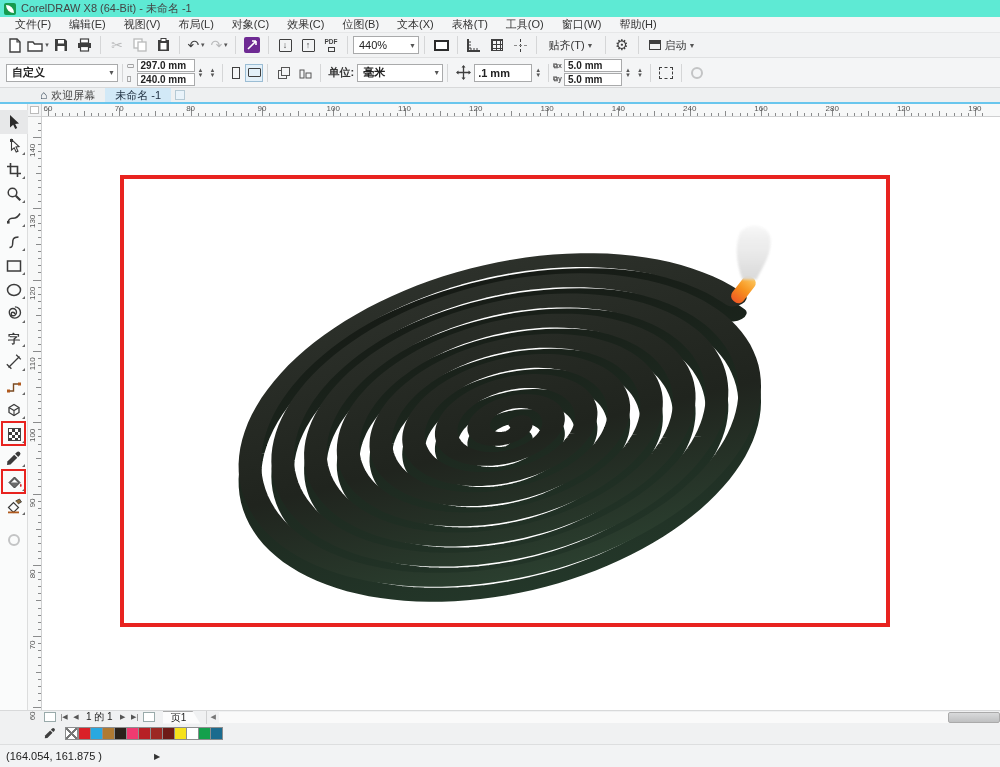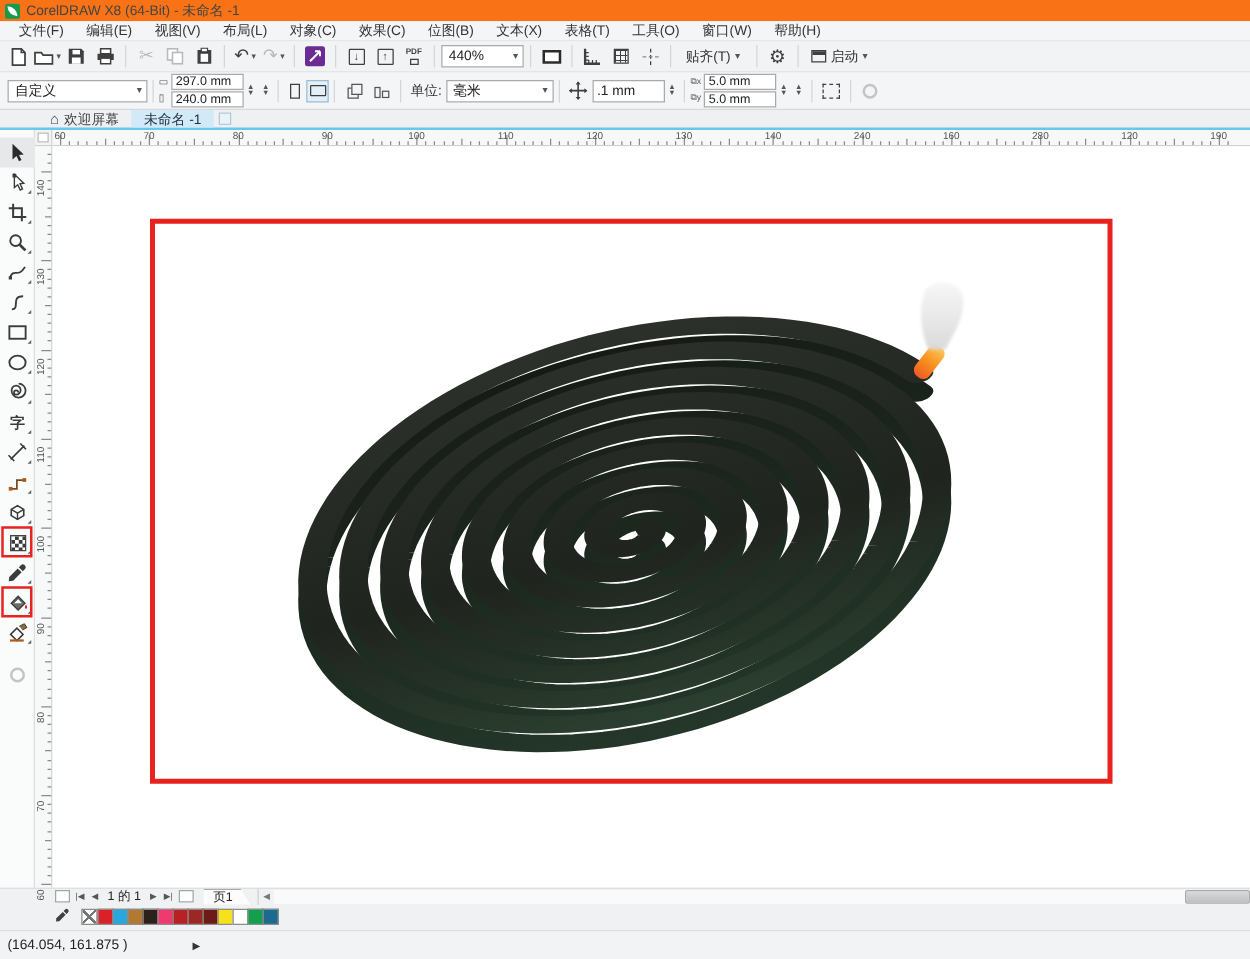--- a/index.html
+++ b/index.html
@@ -1,20 +1,20 @@
 <!DOCTYPE html>
 <html><head>
 <meta charset="utf-8">
 <style>
   * { box-sizing: border-box; margin: 0; padding: 0; }
   html,body { width:1000px; height:767px; overflow:hidden;
     font-family:"Liberation Sans","DejaVu Sans",sans-serif; font-size:11px; color:#333; background:#f2f3f4; }
 
   
-  .titlebar { height:17px; background:#f97316; display:flex; align-items:center; padding-left:4px; gap:5px; }
+  .titlebar { height:17px; background:#5eead4; display:flex; align-items:center; padding-left:4px; gap:5px; }
   .app-logo { width:12px; height:12px; background:#169b4e; border-radius:2px; position:relative; flex:0 0 auto; }
   .app-logo::after { content:""; position:absolute; left:2px; top:2px; width:8px; height:8px;
     border-radius:0 8px 0 8px; background:#fff; }
   .title-text { font-size:11px; color:#444; }
 
   .menubar { height:15px; background:#f4f5f6; display:flex; align-items:center; padding-left:6px; }
   .menu-item { padding:0 9px; font-size:11px; color:#333; cursor:default; }
 
   .toolbar { height:26px; background:#f2f3f4; border-top:1px solid #e6e7e8; border-bottom:1px solid #e0e1e2;
     display:flex; align-items:center; padding-left:4px; gap:1px; }
@@ -38,21 +38,21 @@
     background-image:linear-gradient(#3f3f3f 1px,transparent 1px),linear-gradient(90deg,#3f3f3f 1px,transparent 1px);
     background-size:4px 4px; border:1px solid #3f3f3f; }
   .guidic { width:13px; height:13px; position:relative; }
   .guidic::before { content:""; position:absolute; left:6px; top:0; bottom:0; border-left:1px dashed #3f3f3f; }
   .guidic::after { content:""; position:absolute; top:6px; left:0; right:0; border-top:1px dashed #8a8a8a; }
   .winic { width:12px; height:10px; border:1px solid #3f3f3f; }
   .winic::before { content:""; display:block; height:3px; background:#3f3f3f; }
   .tlabel { font-size:11px; color:#333; }
 
   
-  .propbar { height:30px; background:#f4f5f6; border-bottom:1px solid #d8d9da; display:flex; align-items:center; padding-left:6px; }
+  .propbar { height:30px; background:#f4f5f6; border-bottom:1px solid #d8d9da; display:flex; align-items:center; padding-left:6px;font-weight:bold; }
   .field { background:#fff; border:1px solid #a9aaab; color:#222; padding:0 3px; display:flex; align-items:center; }
   .field.small { width:58px; height:13px; font-size:10px; }
   .field.big { width:58px; height:18px; font-size:11px; }
   .stepcol { display:flex; flex-direction:column; justify-content:center; margin:0 1px; }
   .stepcol span { font-size:6px; line-height:5px; color:#555; padding:0 2px; }
   .stack { display:flex; flex-direction:column; gap:1px; }
   .pageic { font-size:8px; color:#555; line-height:12px; }
   .orient { width:18px; height:18px; border:1px solid transparent; display:flex; align-items:center; justify-content:center; }
   .orient .p { width:8px; height:12px; border:1.5px solid #3f3f3f; }
   .orient .l { width:13px; height:9px; border:1.5px solid #3f3f3f; border-radius:1px; }

